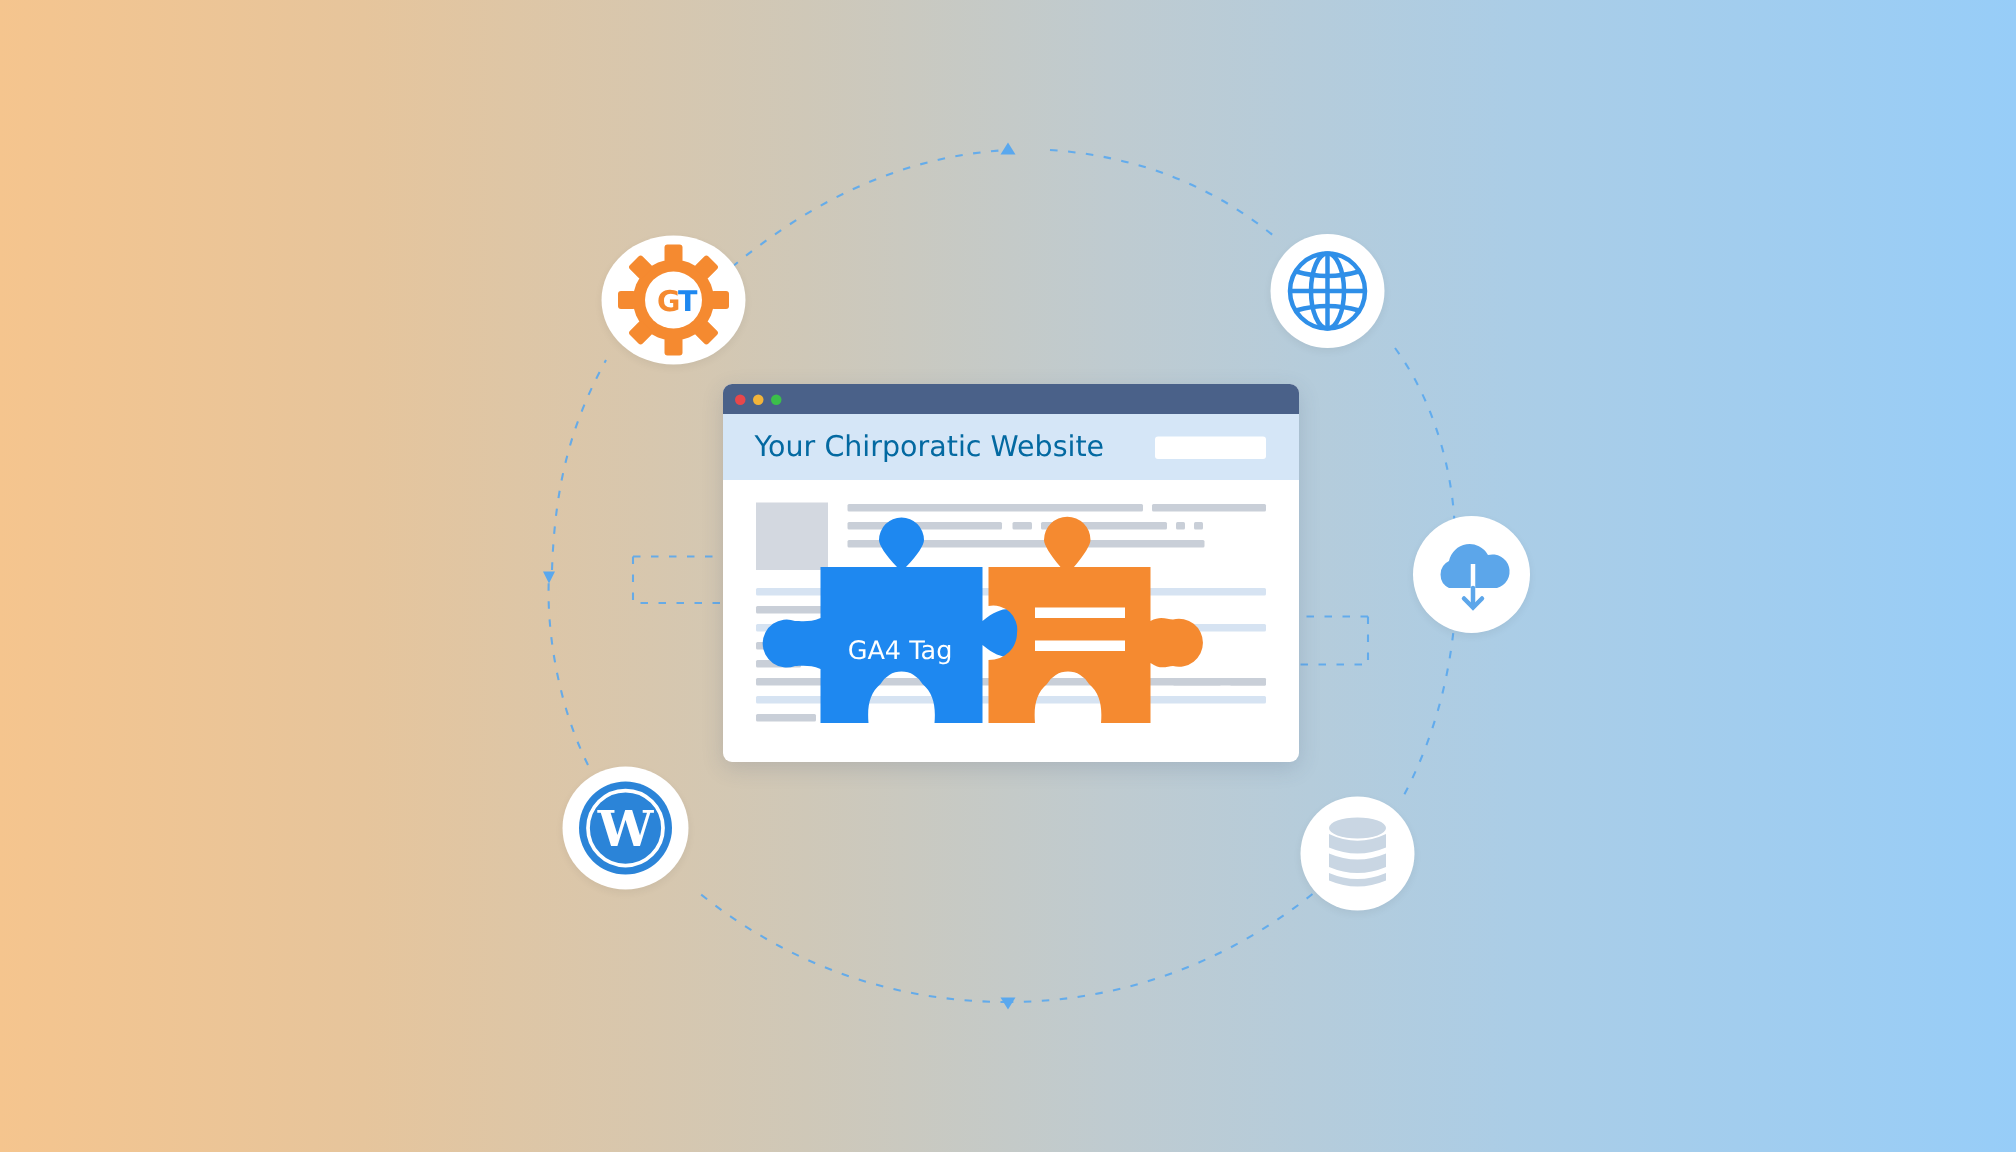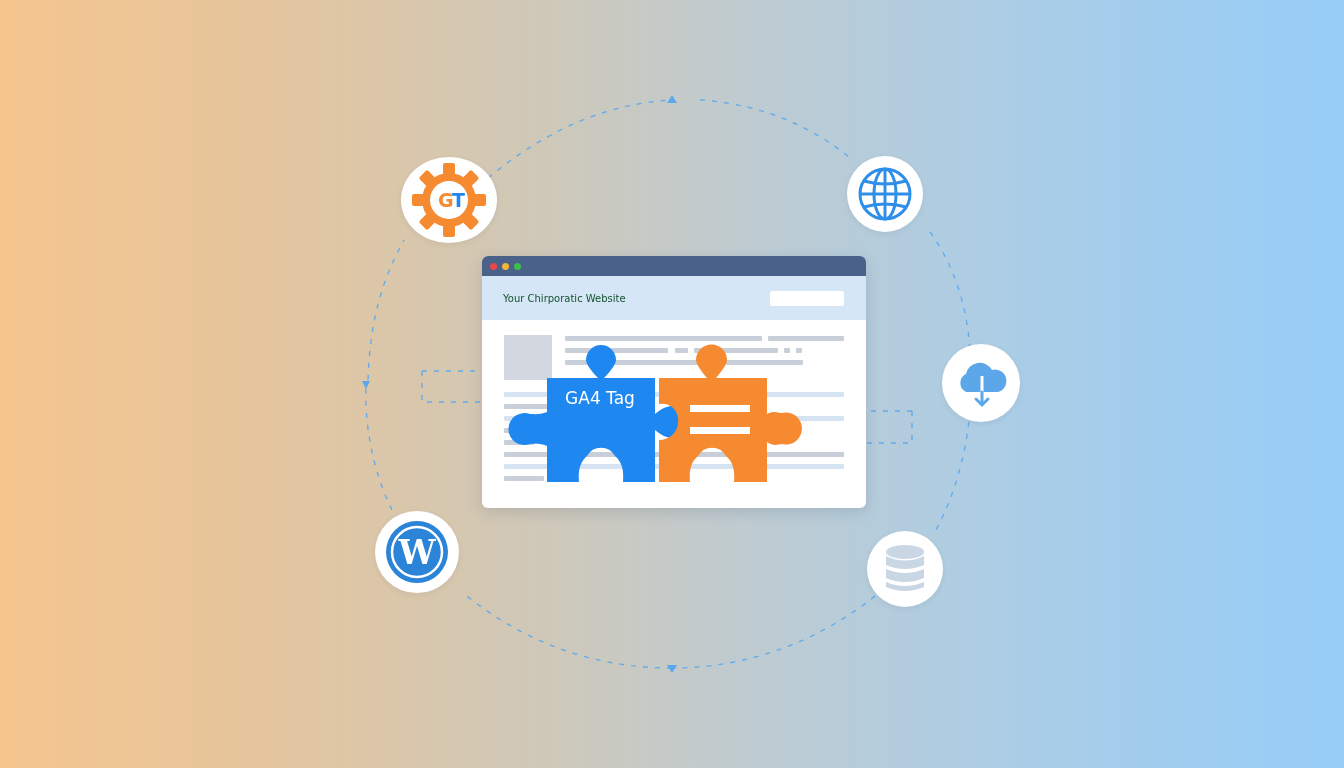--- a/index.html
+++ b/index.html
@@ -20,21 +20,21 @@
     box-shadow: 0 4px 14px rgba(60,80,110,0.18);
   }
   .titlebar {
     height:20px; background:#4a6189; display:flex; align-items:center; padding-left:8px; gap:5px;
   }
   .dot { width:7px; height:7px; border-radius:50%; }
   .header {
     height:44px; background:#d5e6f7; display:flex; align-items:center; justify-content:space-between;
     padding:0 22px 0 21px;
   }
-  .site-title { font-size:10px; color:#14532d; font-family:"DejaVu Sans", sans-serif;text-align:right; }
+  .site-title { font-size:19px; color:#0369a1; font-family:"DejaVu Sans", sans-serif;text-align:right; }
   .searchbox { width:74px; height:15px; background:#ffffff; border-radius:2px; }
   .content { position:relative; height:188px; }
   .bar { position:absolute; height:5px; background:#c9cfd8; border-radius:1px; }
   .bar.light { background:#d6e3f2; }
   .thumb { position:absolute; left:22px; top:15px; width:48px; height:45px; background:#d3d8e0; }
 </style>
 </head>
 <body>
 
 <svg class="layer" viewBox="0 0 1344 768">
@@ -120,21 +120,21 @@
       L767,378 L767,414
       C774,410 778,413 782,413 A16,16 0 1 1 782,444 C778,444 774,447 767,442
       L767,482 L734,482
       C735,470 733,462 726,456 A16,16 0 0 0 698,456 C691,462 689,470 690,482
       L659,482 L659,440
       C670,440 678,432 678,422 A16,16 0 0 0 659,404 Z"></path>
     <rect x="690" y="405" width="60" height="7" fill="#ffffff"></rect>
     <rect x="690" y="427" width="60" height="7" fill="#ffffff"></rect>
   </g>
 </svg>
-<div style="position:absolute;left:550px;top:388px;width:100px;text-align:center;color:#ffffff;font-size:17px;font-family:'DejaVu Sans',sans-serif;">GA4 Tag</div>
+<div style="position:absolute;left:550px;top:424px;width:100px;text-align:center;color:#ffffff;font-size:17px;font-family:'DejaVu Sans',sans-serif;">GA4 Tag</div>
 
 <div class="node" style="left:401px;top:157px;width:96px;height:86px;border-radius:50%;">
   <svg width="78" height="78" viewBox="0 0 78 78">
     <g fill="#f58a30" transform="translate(39,39)">
       <circle r="27"></circle>
       <g>
         <rect x="-6" y="-37" width="12" height="12" rx="2"></rect>
         <rect x="-6" y="-37" width="12" height="12" rx="2" transform="rotate(45)"></rect>
         <rect x="-6" y="-37" width="12" height="12" rx="2" transform="rotate(90)"></rect>
         <rect x="-6" y="-37" width="12" height="12" rx="2" transform="rotate(135)"></rect>

